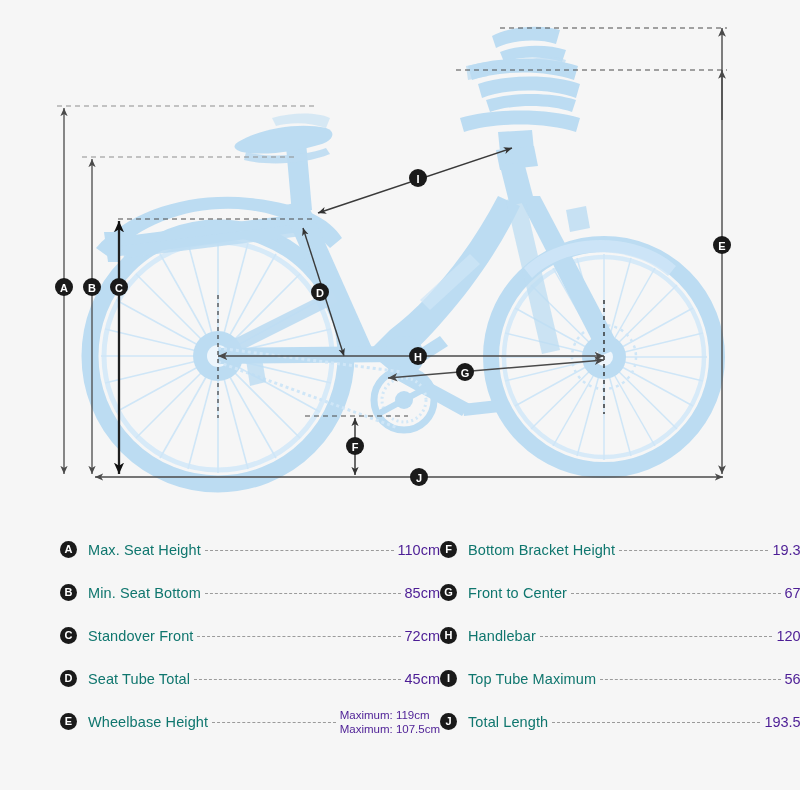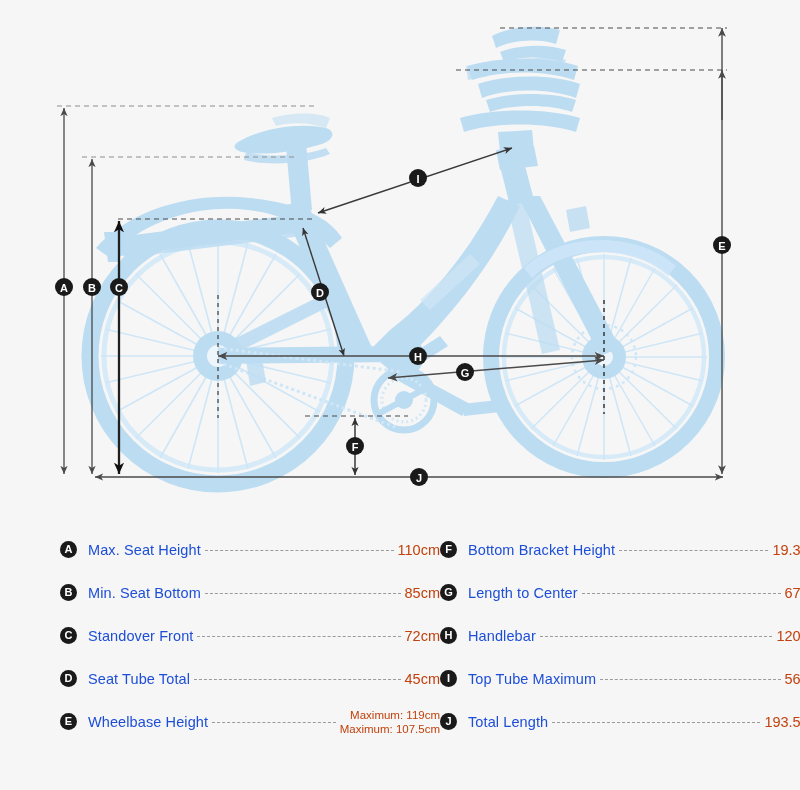--- a/index.html
+++ b/index.html
@@ -32,39 +32,39 @@
     background:#1a1a1a;color:#ffffff;
     font-size:11px;font-weight:bold;
     display:flex;align-items:center;justify-content:center;
     line-height:1;
     font-family:"Liberation Sans",sans-serif;
     letter-spacing:0;
   }
   .lbl{
     margin-left:11px;
     font-size:14.5px;
-    color:#1d4ed8;
+    color:#0f766e;
     white-space:nowrap;
     letter-spacing:.1px;
   }
   .dots{
     flex:1 1 auto;
     margin:0 4px;
     height:1px;
     border-top:1px dashed #9b9b9b;
     position:relative;
     top:1px;
     min-width:18px;
   }
   .val{
     flex:0 0 auto;
     font-size:14.5px;
-    color:#c2410c;
+    color:#4c1d95;
     white-space:nowrap;
-    text-align:right;
+    text-align:left;
   }
   .val.two-line{
     font-size:11.5px;
     line-height:14px;
   }
   .val.two-line span{display:block;}
   svg text{font-family:"Liberation Sans",sans-serif;}
 </style>
 </head>
 <body>
@@ -363,21 +363,21 @@
 
     <div class="legend-row">
       <span class="badge">F</span>
       <span class="lbl">Bottom Bracket Height</span>
       <span class="dots"></span>
       <span class="val">19.3cm</span>
     </div>
 
     <div class="legend-row">
       <span class="badge">G</span>
-      <span class="lbl">Length to Center</span>
+      <span class="lbl">Front to Center</span>
       <span class="dots"></span>
       <span class="val">67cm</span>
     </div>
 
     <div class="legend-row">
       <span class="badge">H</span>
       <span class="lbl">Handlebar</span>
       <span class="dots"></span>
       <span class="val">120cm</span>
     </div>

